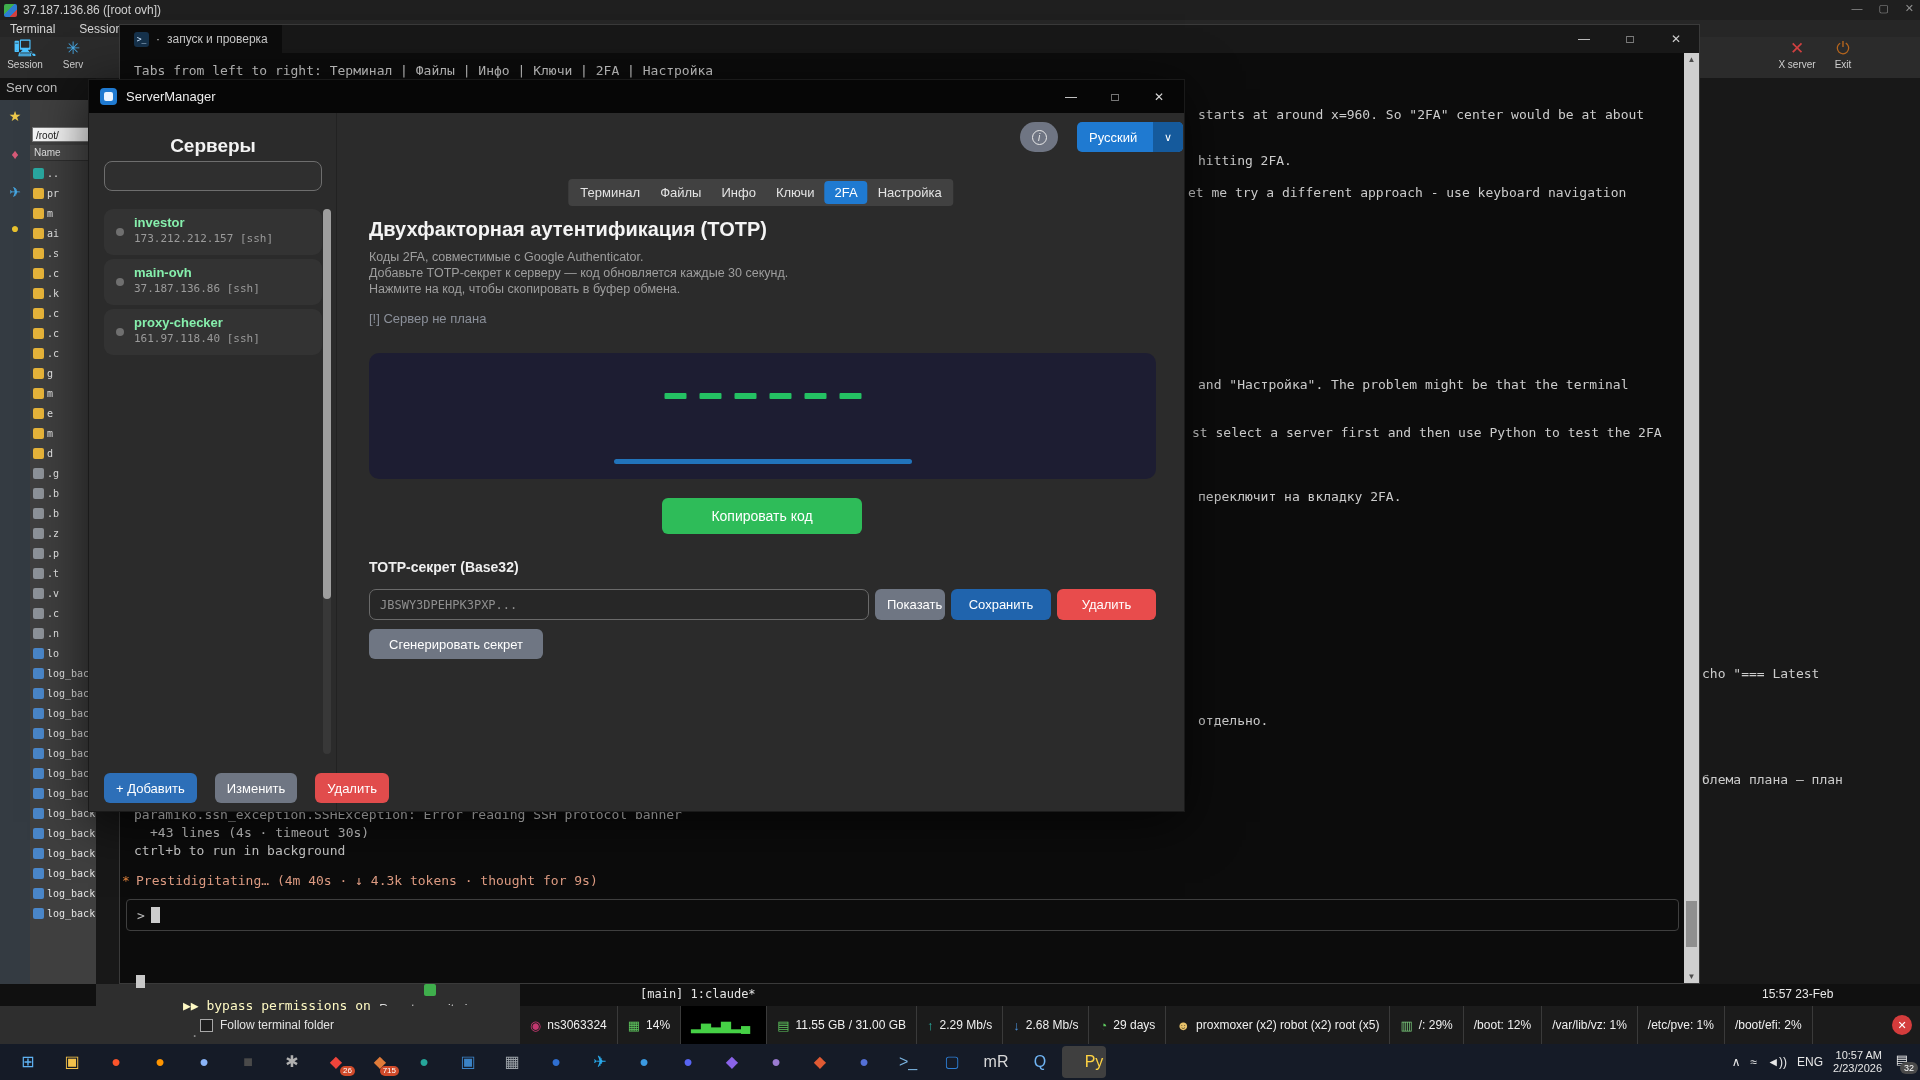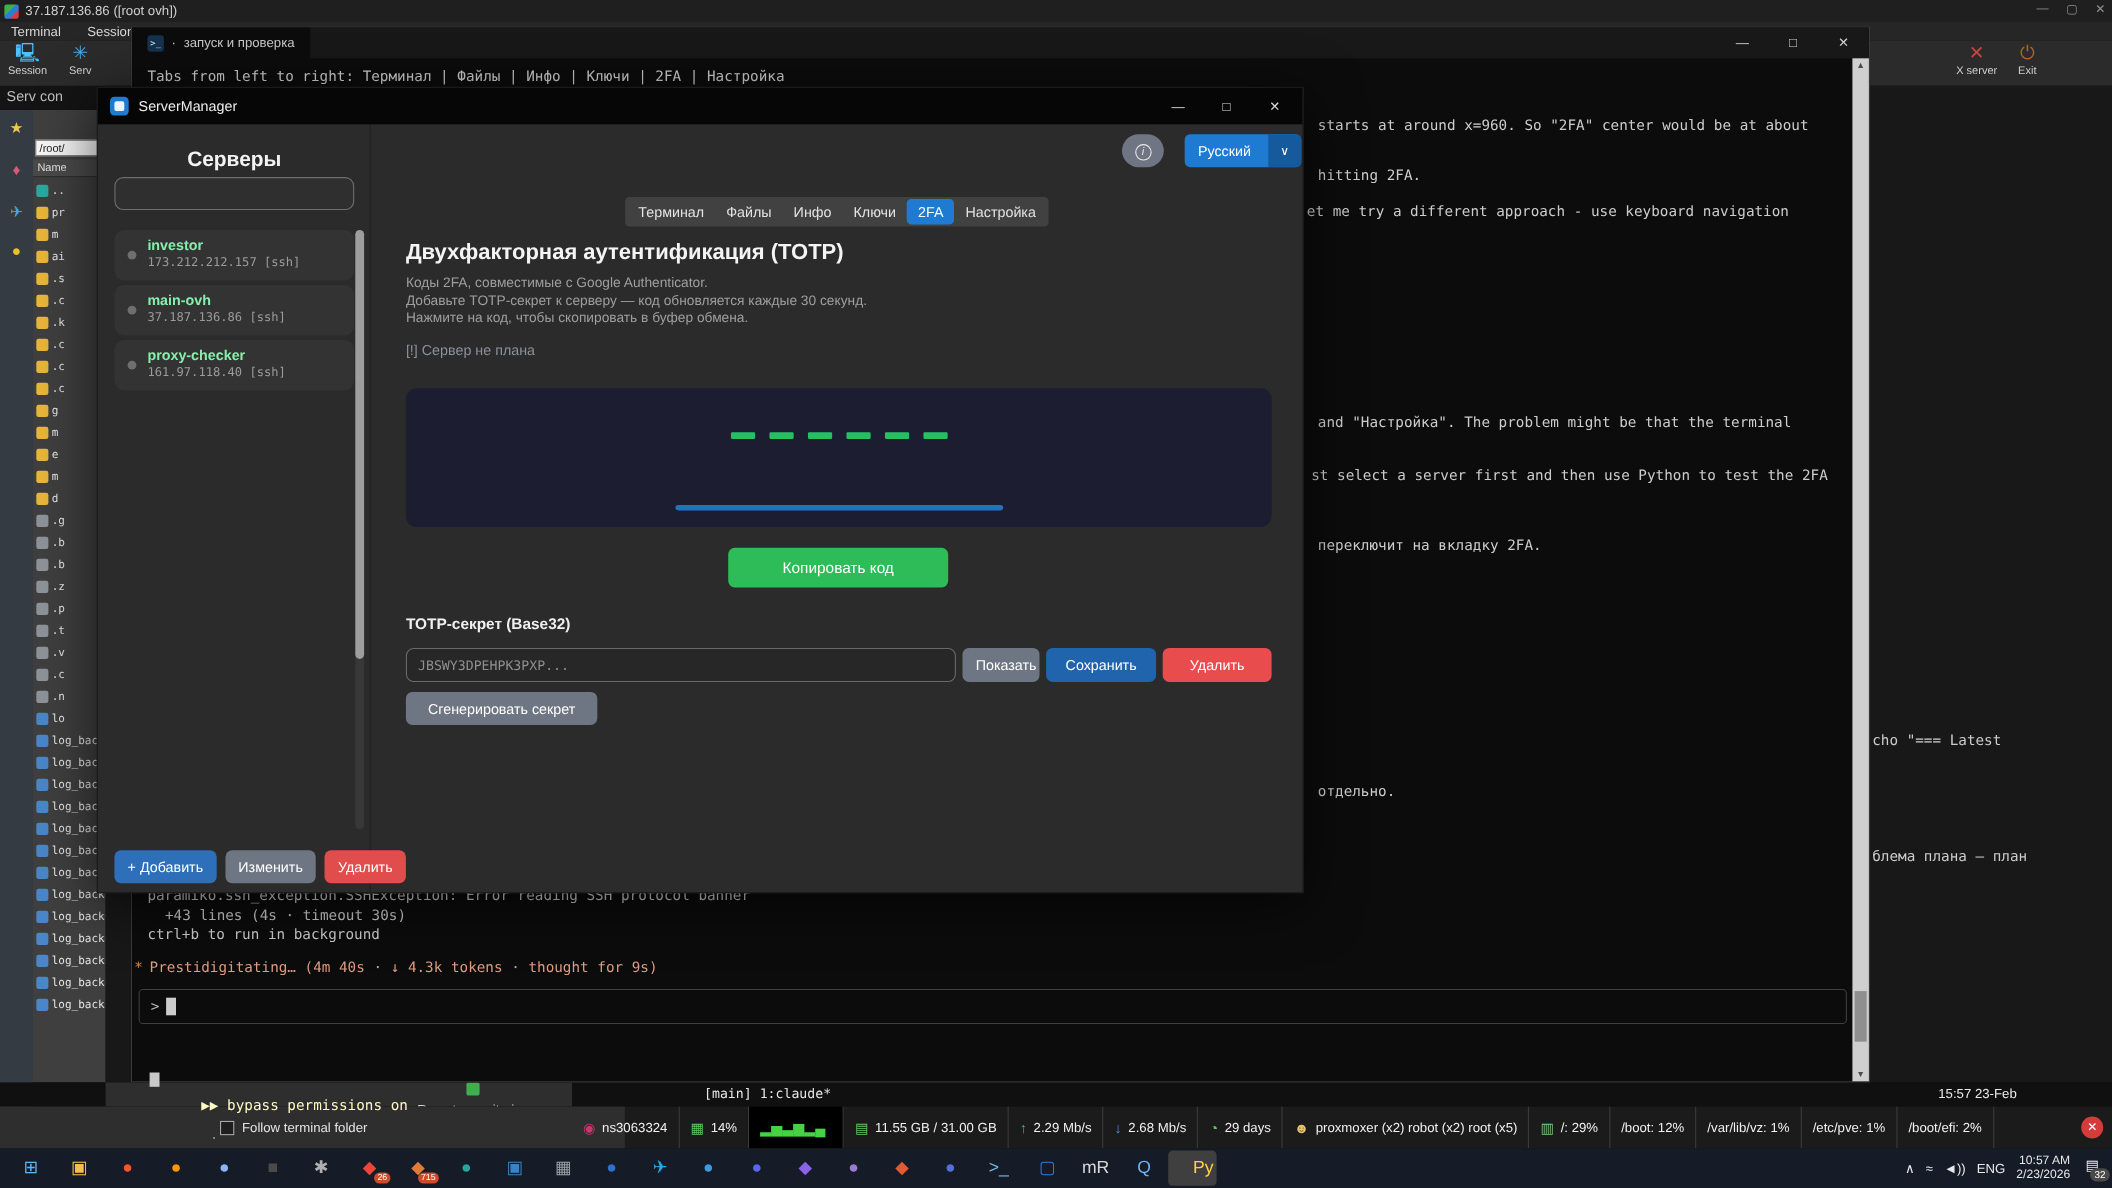--- a/index.html
+++ b/index.html
@@ -36,21 +36,21 @@
   
   .band1 { left:0; top:984px; width:1920px; height:22px; background:#101010; z-index:3;}
   .band1-left { position:absolute; left:96px; top:0; width:424px; height:22px; background:#2e2e2e;
     display:flex; align-items:center; gap:6px; padding-left:244px; color:#d8d8d8; font-size:12px;flex-direction:column;}
   .rm-ic { width:12px; height:12px; background:#3fae4c; border-radius:2px; flex:none;}
   .tmux { position:absolute; left:640px; top:3px; color:#e6e6e6; font-size:12px; font-family:"DejaVu Sans Mono",monospace;}
   .moba-clock { position:absolute; left:1762px; top:3px; color:#eaeaea; font-size:12px;}
 
   
   .statusbar { left:0; top:1006px; width:1920px; height:38px; background:#1b1b1b; z-index:3;}
-  .sb-left { position:absolute; left:0; top:0; width:568px; height:38px; background:#2e2e2e;
+  .sb-left { position:absolute; left:0; top:0; width:520px; height:38px; background:#2e2e2e;
     display:flex; align-items:center; gap:7px; padding-left:200px; color:#e2e2e2; font-size:12px;}
   .cb { width:13px; height:13px; border:1px solid #a8a8a8; background:#1f1f1f; flex:none;}
   .metrics { position:absolute; left:520px; top:0; right:40px; height:38px; display:flex; align-items:stretch;}
   .mcell { display:flex; align-items:center; gap:6px; padding:0 10px; border-right:1px solid #3a3a3a;
     color:#f0f0f0; font-size:12px; white-space:nowrap;}
   .mglyph { font-size:13px;}
   .mglyph:empty { display:none;}
   .sb-close { position:absolute; right:8px; top:9px; width:20px; height:20px; border-radius:50%;
     background:#d43c3c; color:#fff; font-size:11px; text-align:center; line-height:20px;}
 
@@ -96,21 +96,21 @@
   .sm-search { position:absolute; left:15px; top:48px; width:218px; height:30px; background:#2f2f2f;
     border:1px solid #6e6e6e; border-radius:8px; color:#e8e8e8; padding:0 8px; font-size:13px; outline:none;}
   .srv-list { position:absolute; left:15px; top:96px; width:218px;}
   .srv-card { height:46px; background:#333333; border-radius:9px; margin-bottom:4px; position:relative;
     padding:6px 8px 0 30px; overflow:hidden;}
   .srv-dot { position:absolute; left:12px; top:19px; width:8px; height:8px; border-radius:50%; background:#6f6f6f;}
   .srv-name { color:#86efac; font-size:13px; font-weight:bold;}
   .srv-addr { color:#9b9b9b; font-size:11px; margin-top:2px; font-family:"DejaVu Sans Mono",monospace;}
   .sm-scroll-track { position:absolute; left:234px; top:96px; width:8px; height:545px; background:#383838; border-radius:4px;}
   .sm-scroll-thumb { position:absolute; left:0; top:0; width:8px; height:390px; background:#9e9e9e; border-radius:4px;}
-  .sm-bottom-btns { position:absolute; left:15px; top:660px; display:flex; gap:8px;}
+  .sm-bottom-btns { position:absolute; left:15px; top:660px; display:flex; gap:18px;}
   .btn { border:none; border-radius:6px; color:#fff; font-size:13px; height:30px; padding:0 12px;
     font-family:"Liberation Sans",sans-serif; white-space:nowrap;}
   .btn-blue { background:#2d6fb8;}
   .btn-gray { background:#6f7683;}
   .btn-red { background:#e14c4c;}
   .sm-info { position:absolute; left:931px; top:42px; width:38px; height:30px; background:#6f7583;
     border:none; border-radius:15px; color:#e9e9e9;}
   .info-circle { display:inline-block; width:15px; height:15px; border:1px solid #e9e9e9; border-radius:50%;
     font-size:10px; line-height:14px; font-style:italic;}
   .sm-lang { position:absolute; left:988px; top:42px; width:106px; height:30px; background:#1f7ad1;

